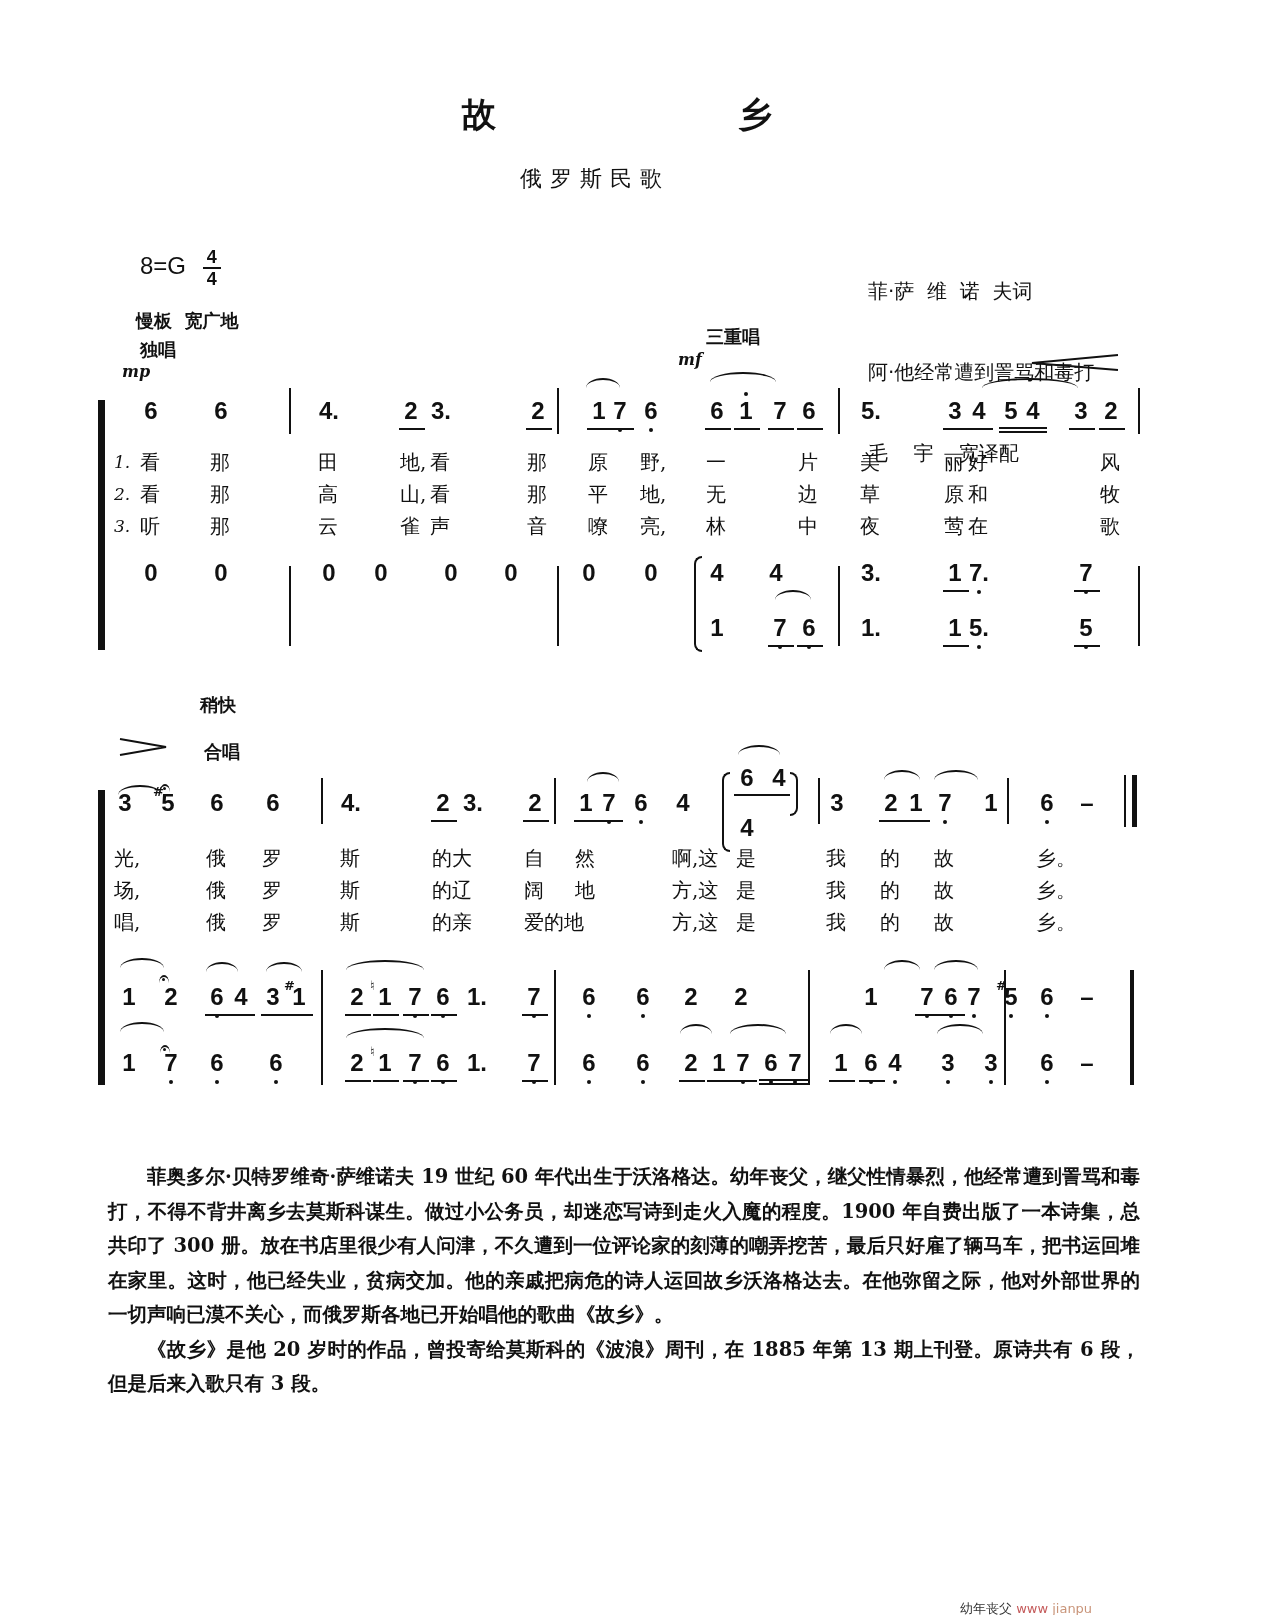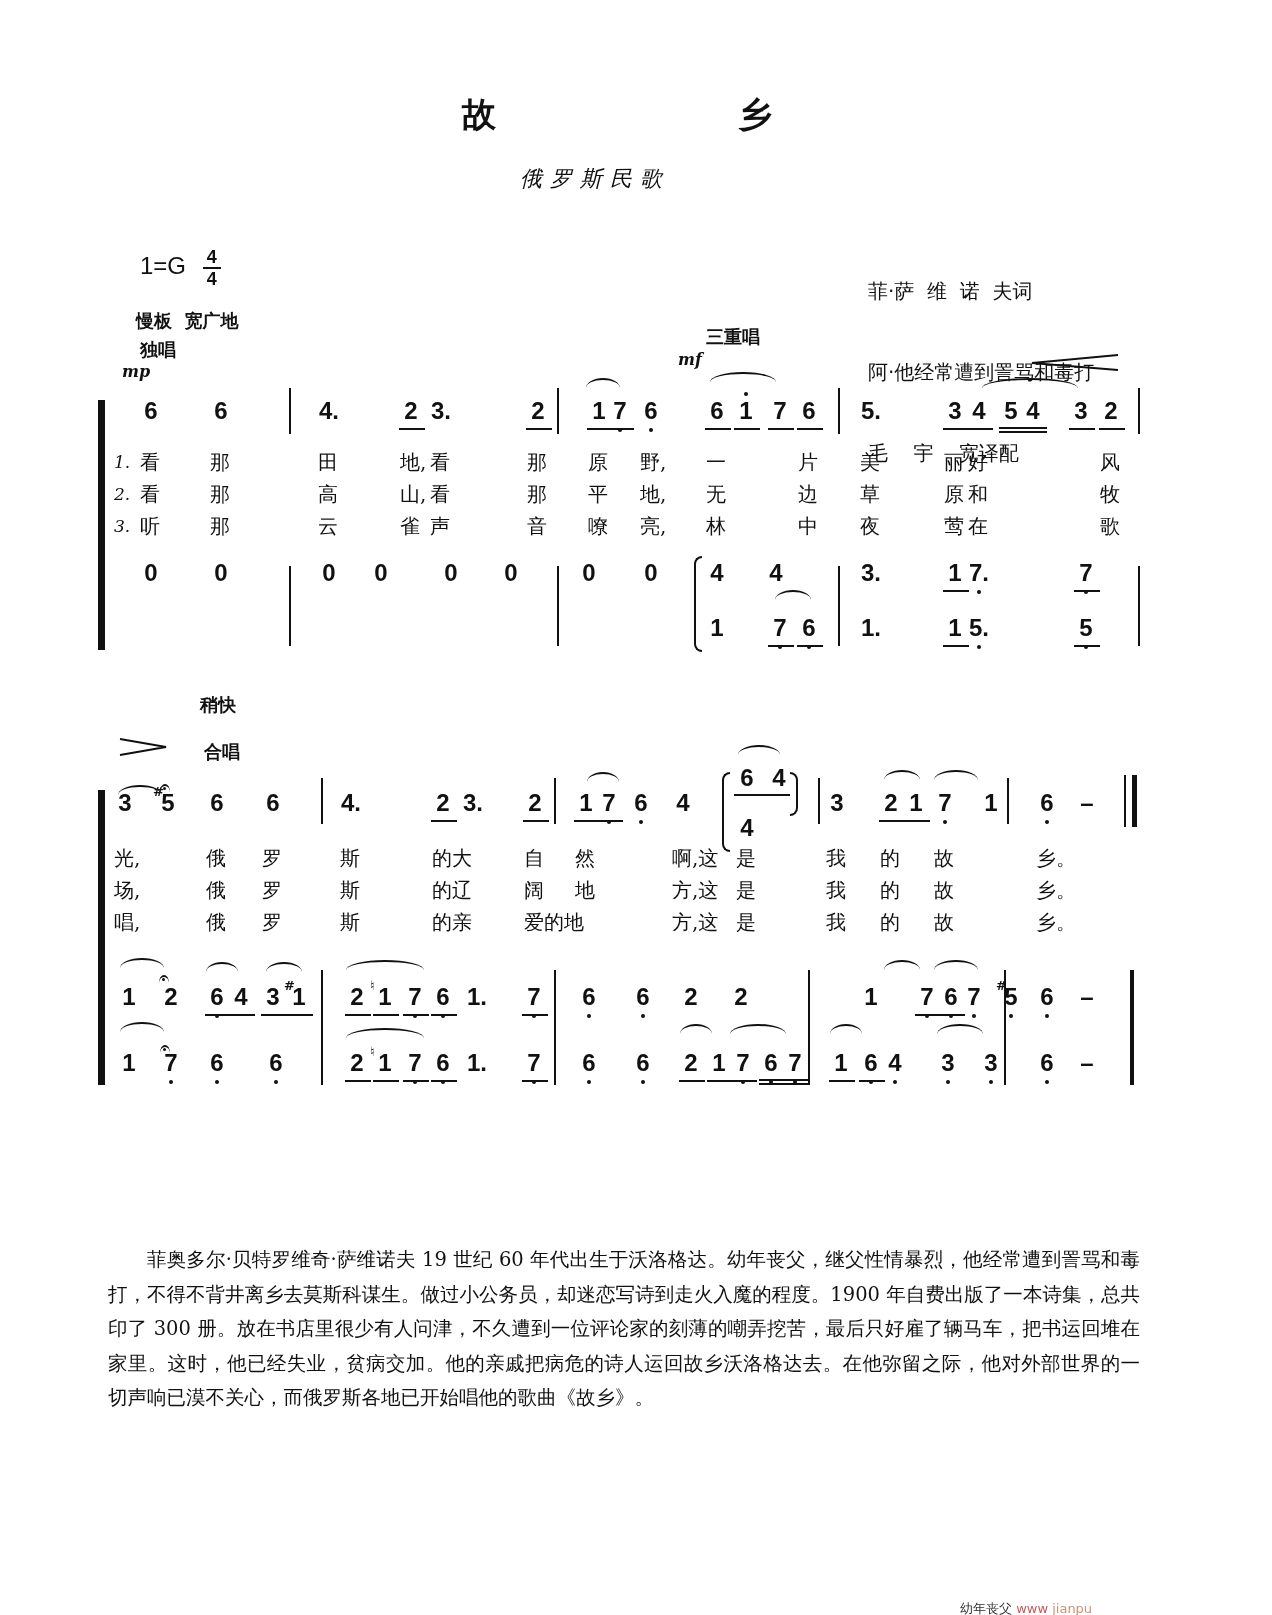--- a/index.html
+++ b/index.html
@@ -34,24 +34,24 @@
   .watermark .tan { color: #c9957a; }
   .hairpin { position: absolute; }
   .fermata { position: absolute; width: 10px; height: 8px; border-top: 2px solid #111; border-radius: 50% 50% 0 0 / 100% 100% 0 0; box-sizing: border-box; }
   .fermata::after { content: ""; position: absolute; left: 3px; top: 1px; width: 3px; height: 3px; background: #111; border-radius: 50%; }
 </style>
 </head>
 <body>
 
 <div class="abs title" style="left:462px;top:92px;">故</div>
 <div class="abs title" style="left:738px;top:92px;">乡</div>
-<div class="abs subtitle" style="left:520px;top:164px;font-style:italic;">俄罗斯民歌</div>
+<div class="abs subtitle" style="left:520px;top:164px;">俄罗斯民歌</div>
 
 <div class="abs key" style="left:140px;top:248px;">
-  <span>1=G</span>
+  <span>8=G</span>
   <span class="frac">
     <span>4</span>
     <span class="bar"></span>
     <span>4</span>
   </span>
 </div>
 
 <div class="abs credit" style="left:868px;top:224px;">
   <div>菲·萨  维  诺  夫词</div>
   <div>阿·他经常遭到詈骂和毒打</div>
@@ -368,21 +368,22 @@
     <div class="fermata" style="left: 160px; top: 1045px;"></div>
     <div class="fermata" style="left: 159px; top: 975px;"></div>
   </div>
 
 <div class="abs label" style="left:200px;top:693px;">稍快</div>
 <div class="abs label" style="left:204px;top:740px;">合唱</div>
 <svg class="hairpin" style="left:118px;top:737px;" width="50" height="20">
   <polyline points="2,2 48,10 2,18" fill="none" stroke="#111" stroke-width="2"></polyline>
 </svg>
 
-<div class="prose" style="top:1243px;">
+<div class="prose" style="top:1160px;font-weight:bold;">
   <p>菲奥多尔·贝特罗维奇·萨维诺夫 19 世纪 60 年代出生于沃洛格达。幼年丧父，继父性情暴烈，他经常遭到詈骂和毒打，不得不背井离乡去莫斯科谋生。做过小公务员，却迷恋写诗到走火入魔的程度。1900 年自费出版了一本诗集，总共印了 300 册。放在书店里很少有人问津，不久遭到一位评论家的刻薄的嘲弄挖苦，最后只好雇了辆马车，把书运回堆在家里。这时，他已经失业，贫病交加。他的亲戚把病危的诗人运回故乡沃洛格达去。在他弥留之际，他对外部世界的一切声响已漠不关心，而俄罗斯各地已开始唱他的歌曲《故乡》。</p>
+  <p>《故乡》是他 20 岁时的作品，曾投寄给莫斯科的《波浪》周刊，在 1885 年第 13 期上刊登。原诗共有 6 段，但是后来入歌只有 3 段。</p>
 </div>
 
 <div class="watermark">
   <span>幼年丧父</span>
   <span class="red">www</span>
   <span class="tan">jianpu</span>
 </div>
 
 </body></html>

